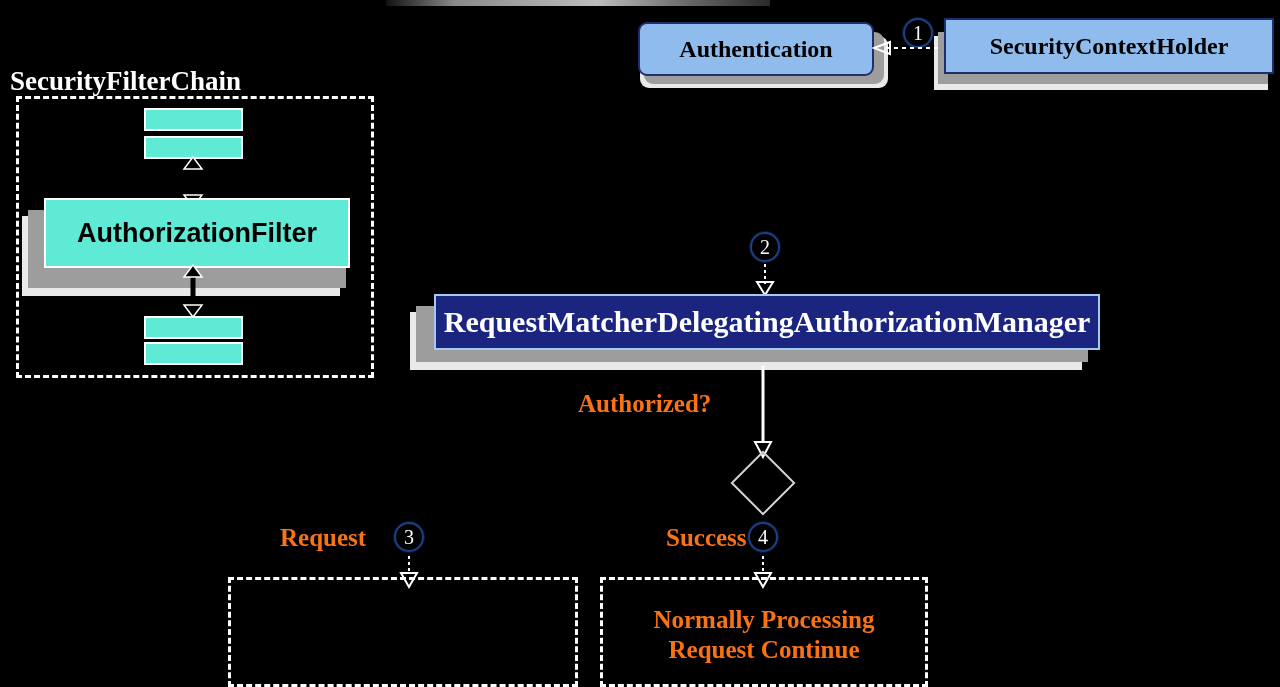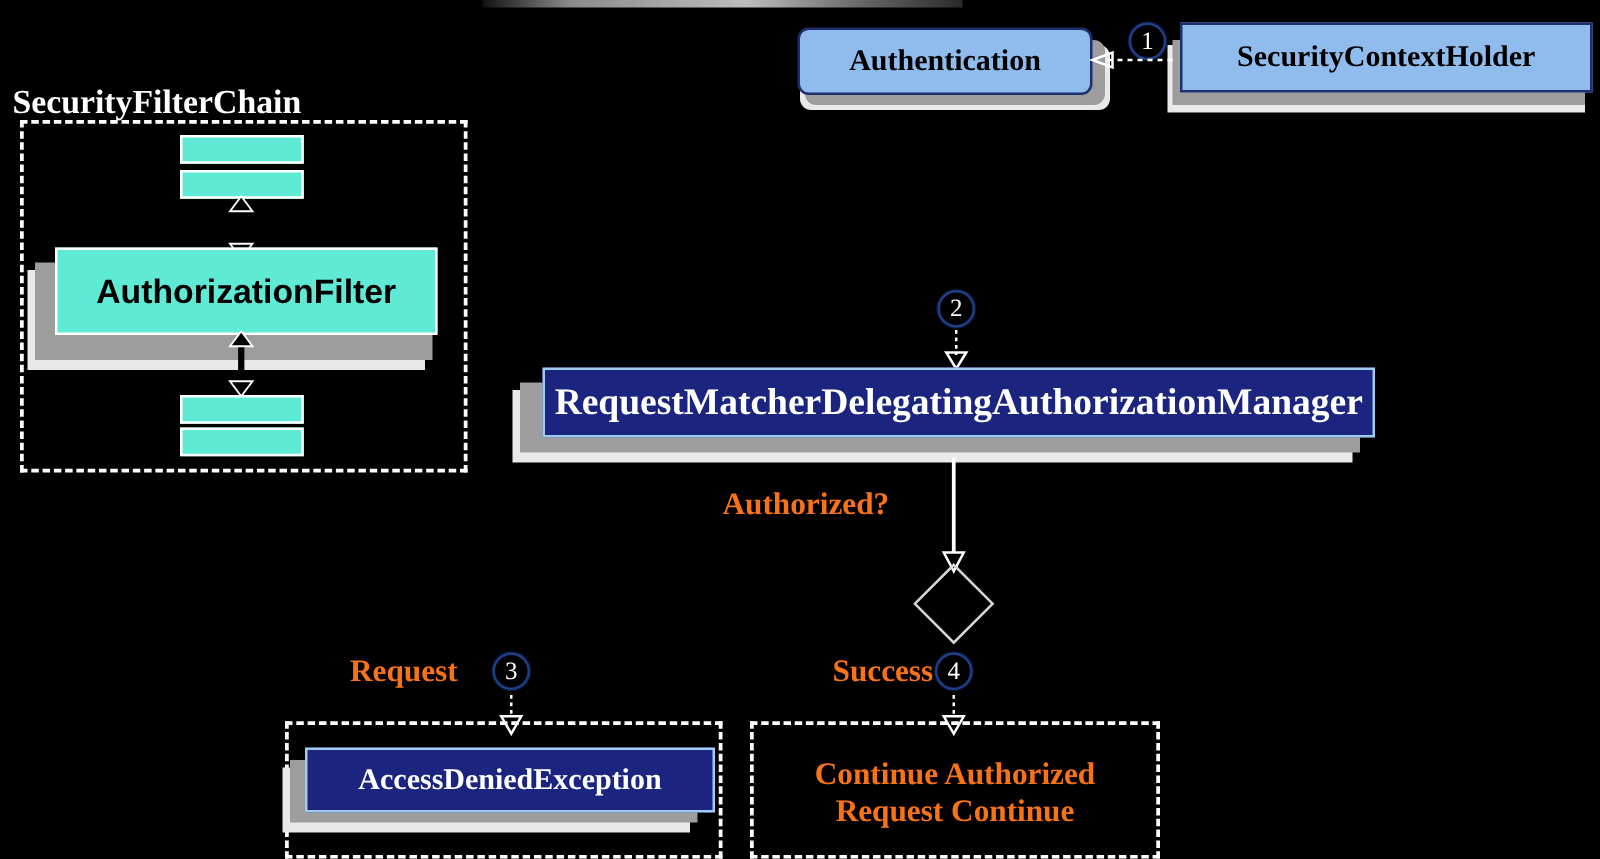--- a/index.html
+++ b/index.html
@@ -242,42 +242,35 @@
 
   <div class="conn" style="left:397px; top:556px; width:24px; height:32px;">
     <svg width="24" height="32" viewBox="0 0 24 32">
       <line x1="12" y1="0" x2="12" y2="18" stroke="#ffffff" stroke-width="2" stroke-dasharray="3 3"></line>
       <path d="M12 31 L4 17 L20 17 Z" fill="none" stroke="#ffffff" stroke-width="2"></path>
     </svg>
   </div>
 
   <div class="group-dashed" style="left:228px; top:577px; width:350px; height:110px;"></div>
 
-  <div class="node" style="left:226px; top:598px; width:356px; height:84px;">
-    <div class="shadow-outer" style="left:0px; top:16px; width:326px; height:52px;"></div>
-    <div class="shadow-inner" style="left:6px; top:10px; width:326px; height:50px;"></div>
-    <div class="face face-navy" style="left:18px; top:0px; width:328px; height:52px; font-size:24px;">
-      <span>AccessDeniedException</span>
-    </div>
-  </div>
 
   <div class="text-label" style="left:618px; top:523px; font-size:25px;margin-left:48px;">
     <span>Success</span>
   </div>
   <div class="badge" style="left:748px; top:522px;">
     <span>4</span>
   </div>
 
   <div class="conn" style="left:751px; top:556px; width:24px; height:32px;">
     <svg width="24" height="32" viewBox="0 0 24 32">
       <line x1="12" y1="0" x2="12" y2="18" stroke="#ffffff" stroke-width="2" stroke-dasharray="3 3"></line>
       <path d="M12 31 L4 17 L20 17 Z" fill="none" stroke="#ffffff" stroke-width="2"></path>
     </svg>
   </div>
 
   <div class="group-dashed" style="left:600px; top:577px; width:328px; height:110px;"></div>
 
   <div class="text-label" style="left:600px; top:605px; width:328px; font-size:25px;">
-    <span>Continue Authorized</span><br>
+    <span>Normally Processing</span><br>
     <span>Request Continue</span>
   </div>
 
 </div>
 
 </body></html>

